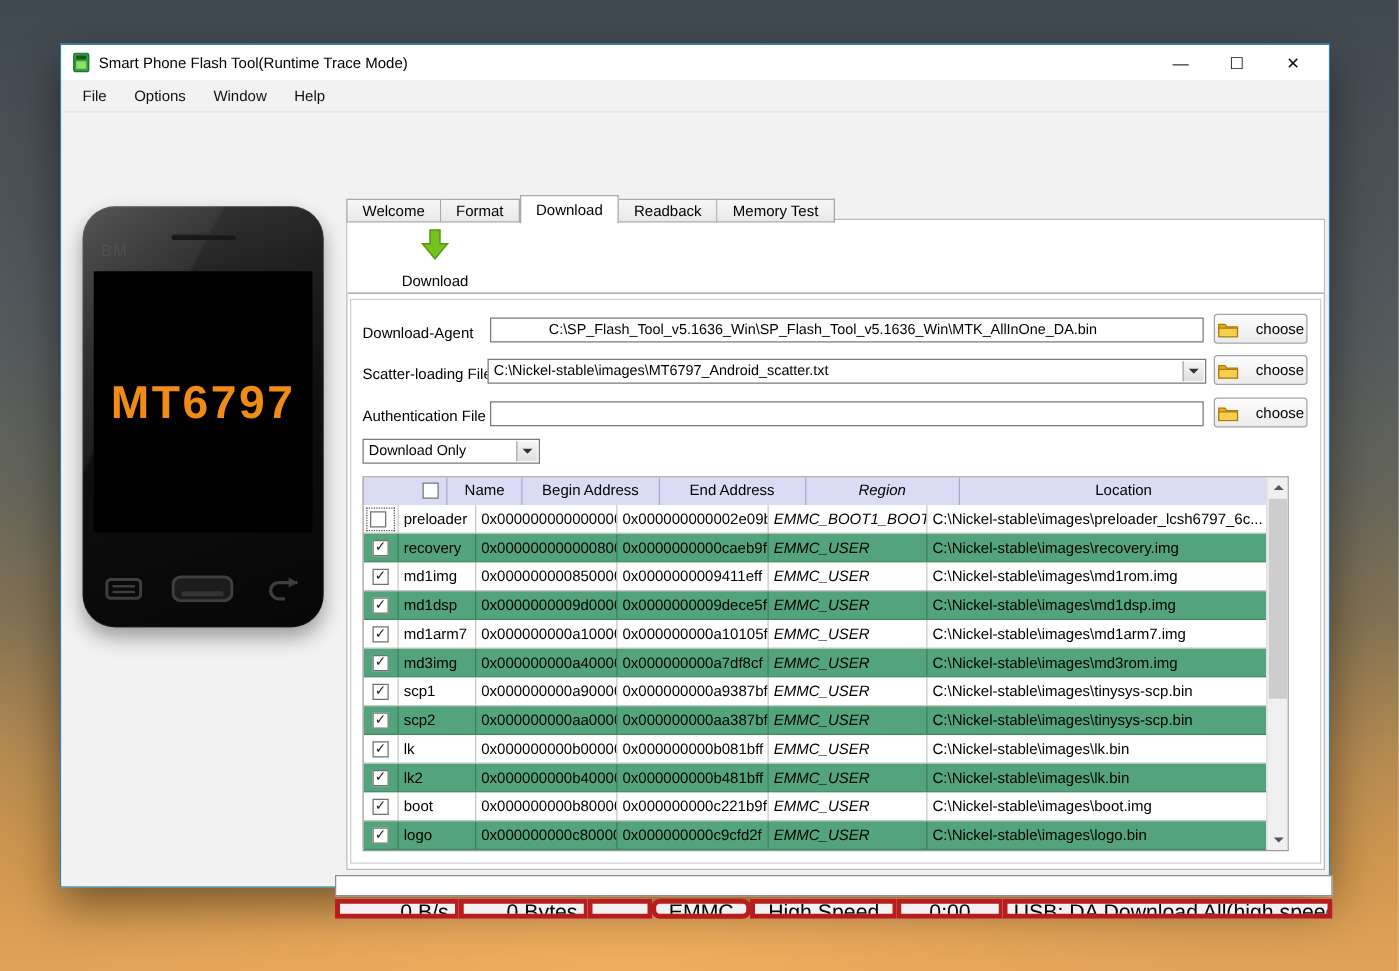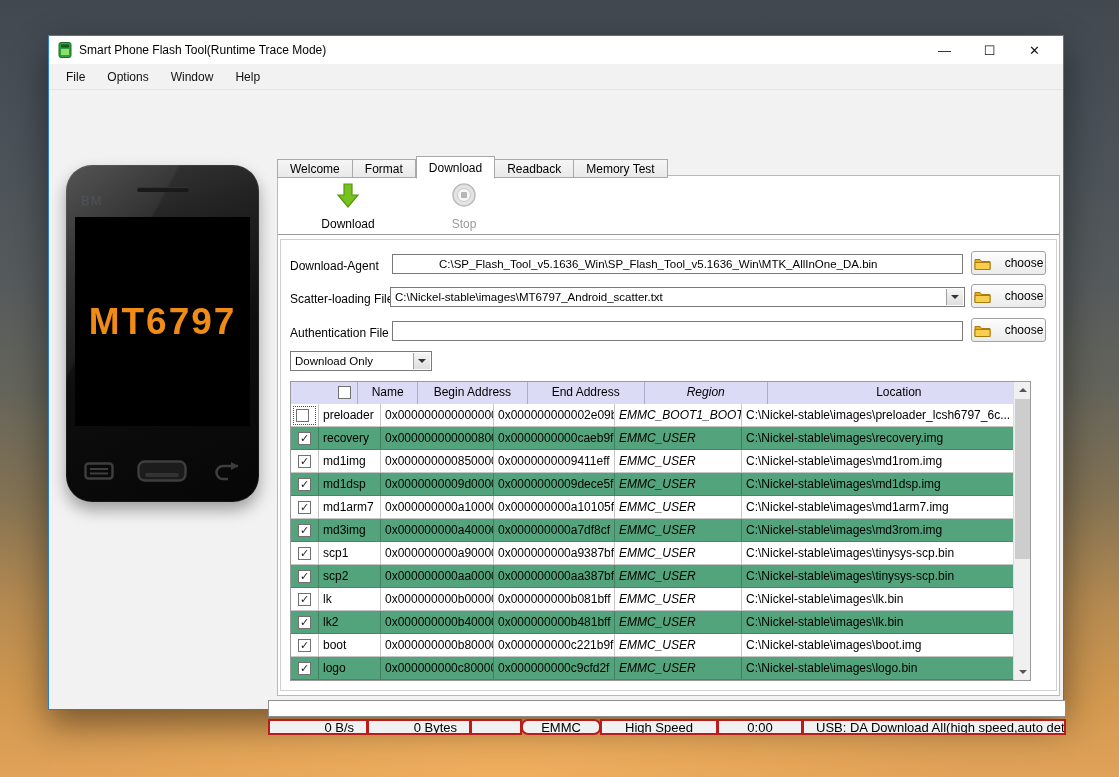--- a/index.html
+++ b/index.html
@@ -98,22 +98,22 @@
   .sb-arrow { position:absolute; left:0; width:17px; height:16px; display:flex; align-items:center; justify-content:center; }
   .sb-up { top:0; } .sb-down { bottom:0; }
   .sb-up::after { content:""; border:4px solid transparent; border-bottom-color:#555; margin-bottom:4px; }
   .sb-down::after { content:""; border:4px solid transparent; border-top-color:#555; margin-top:4px; }
   #sb-thumb { position:absolute; left:1px; width:15px; top:17px; height:160px; background:#cdcdcd; }
 
   
   #progressbar { position:absolute; left:219px; top:610px; width:798px; height:17px;
     background:#fff; border:1px solid #8f8f8f; }
   #statusbar { position:absolute; left:219px; top:629px; width:798px; height:16px; display:flex; }
-  .seg { border:2px solid #b91c1c; margin-left:-1px; background:#f1f1f1; font-size:13px;
-    line-height:14px; padding:0 12px; white-space:nowrap; overflow:hidden; color:#000; }
+  .seg { border:4px solid #b91c1c; margin-left:-1px; background:#f1f1f1; font-size:17px;
+    line-height:14px; padding:0 5px; white-space:nowrap; overflow:hidden; color:#000; }
   .seg:first-child { margin-left:0; }
   .seg.r { text-align:right; } .seg.c { text-align:center; } .seg.b { font-weight:normal;border-radius:7px; }
   .s1 { width:100px; } .s2 { width:104px; } .s3 { width:52px; } .s4 { width:80px; }
   .s5 { width:118px; } .s6 { width:86px; } .s7 { flex:1; }
 </style>
 </head>
 <body>
 
 <div id="win">
 
@@ -171,28 +171,20 @@
 
     <div id="panel">
 
       <div id="toolbar">
         <div class="toolbtn" id="btn-download">
           <svg width="30" height="30" viewBox="0 0 30 30">
             <path d="M11 3 h8 v11 h6 L15 26 L5 14 h6 Z" fill="#76c21e" stroke="#559710" stroke-width="1.2"></path>
           </svg>
           <div class="lbl">Download</div>
         </div>
-        <div class="toolbtn" id="btn-stop">
-          <svg width="26" height="30" viewBox="0 0 26 30">
-            <circle cx="13" cy="14" r="11" fill="#e3e3e3" stroke="#bdbdbd" stroke-width="1.5"></circle>
-            <circle cx="13" cy="14" r="6.5" fill="#f6f6f6" stroke="#c9c9c9"></circle>
-            <rect x="10" y="11" width="6" height="6" rx="1" fill="#b5b5b5"></rect>
-          </svg>
-          <div class="lbl">Stop</div>
-        </div>
       </div>
 
       <div id="groupbox">
 
         <span class="fld-label" style="top:19px">Download-Agent</span>
         <div class="fld-input" style="left:111px; top:14px; width:571px;padding-left:46px;">C:\SP_Flash_Tool_v5.1636_Win\SP_Flash_Tool_v5.1636_Win\MTK_AllInOne_DA.bin</div>
         <div class="choose-btn" style="top:11px">
           <svg width="17" height="13" viewBox="0 0 17 13">
             <path d="M1 2.5 h5 l1.5 2 H16 v8 H1 Z" fill="#e8ac19" stroke="#a97c0a"></path>
             <path d="M1 5.5 h15 v7 H1 Z" fill="#f7ce4e" stroke="#a97c0a"></path>

